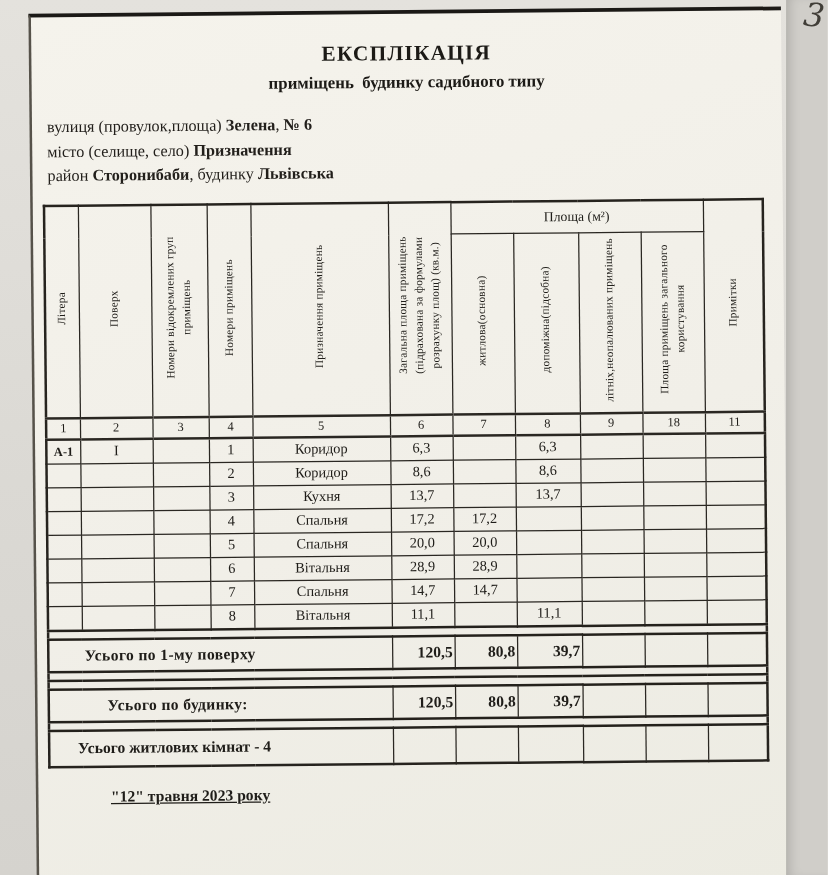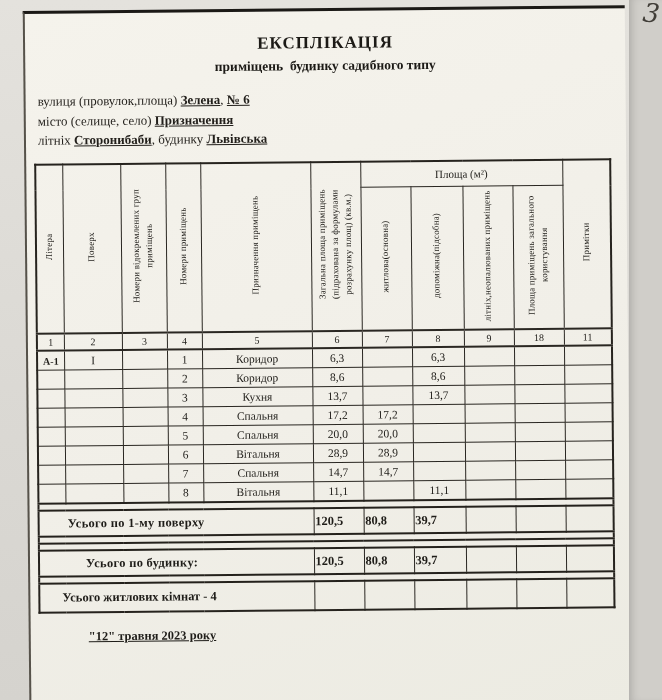--- a/index.html
+++ b/index.html
@@ -17,61 +17,61 @@
     font-size:26px;color:#413e38;transform:rotate(7deg);}
   .scan{position:absolute;inset:0;transform:rotate(-0.55deg);transform-origin:330px 350px;z-index:1;}
   .paper{position:absolute;left:26px;top:8px;width:602px;height:700px;box-sizing:border-box;
     background:linear-gradient(160deg,#f5f3ec 0%,#f1efe8 55%,#ecebe2 100%);
     border-top:3px solid #1b1916;border-left:2px solid #56524a;}
   .title{margin-top:22px;text-align:center;font-size:17px;font-weight:bold;
     letter-spacing:1px;color:#1c1a16;}
   .subtitle{margin-top:5px;text-align:center;font-size:13.5px;font-weight:bold;
     color:#1c1a16;white-space:pre;}
   .addr{margin:15px 0 0 12px;font-size:13px;color:#221f1b;line-height:19.5px;}
-  .bu{font-weight:bold;text-decoration:underline;}
+  .bu{font-weight:bold;}
 
   table{border-collapse:collapse;table-layout:fixed;width:577px;margin:13px 0 0 8px;
     color:#1f1d19;border:2px solid #26231e;}
   th,td{border:1px solid #2a2722;overflow:hidden;}
   th{font-weight:normal;padding:0;}
   .vcell{vertical-align:middle;text-align:center;padding:2px 0;}
   .vt{display:inline-block;writing-mode:vertical-rl;transform:rotate(180deg);
     font-size:9px;line-height:1.45;max-height:156px;letter-spacing:.2px;}
   .h-top{height:26px;}
   .h-sub{height:142px;}
   .h-sub .vt{max-height:134px;}
   .areahdr{font-size:11px;text-align:center;vertical-align:middle;}
   .numrow td{height:15px;text-align:center;font-size:10px;padding:0;
     border-top:2px solid #2a2722;border-bottom:2px solid #2a2722;}
   .drow td{height:18px;text-align:center;font-size:11.5px;padding:0 2px;}
   .drow .litera{font-size:10px;font-weight:bold;}
   .spacer td{height:5px;padding:0;background:#efede6;
     border-top:2.5px solid #24211c;border-bottom:2.5px solid #24211c;}
-  .sumrow td{height:22px;font-weight:bold;font-size:12.5px;text-align:left;}
+  .sumrow td{height:22px;font-weight:bold;font-size:12.5px;text-align:right;}
   .sumrow .slabel{text-align:left;padding-left:28px;letter-spacing:.3px;}
   .sumrow.bld .slabel{padding-left:46px;}
   .lastrow td{height:25px;}
   .lastrow .slabel{font-weight:bold;font-size:12.5px;text-align:left;padding-left:22px;}
   .date{margin:16px 0 0 58px;font-size:12.5px;font-weight:bold;
     text-decoration:underline;color:#1f1d19;}
 </style>
 </head>
 <body>
 
 <div class="sheet">
   <div class="scan">
     <div class="paper">
 
       <div class="title">ЕКСПЛІКАЦІЯ</div>
       <div class="subtitle">приміщень  будинку садибного типу</div>
 
       <div class="addr">
         <div><span>вулиця (провулок,площа) </span><span class="bu">Зелена</span><span>, </span><span class="bu">№ 6</span></div>
         <div><span>місто (селище, село) </span><span class="bu">Призначення</span></div>
-        <div><span>літніх </span><span class="bu">Сторонибаби</span><span>, будинку </span><span class="bu">Львівська</span></div>
+        <div><span>район </span><span class="bu">Сторонибаби</span><span>, будинку </span><span class="bu">Львівська</span></div>
       </div>
 
       <table>
         <colgroup>
           <col style="width:27px">
             <col style="width:58px">
             <col style="width:45px">
             <col style="width:35px">
           <col style="width:110px">
             <col style="width:50px">

